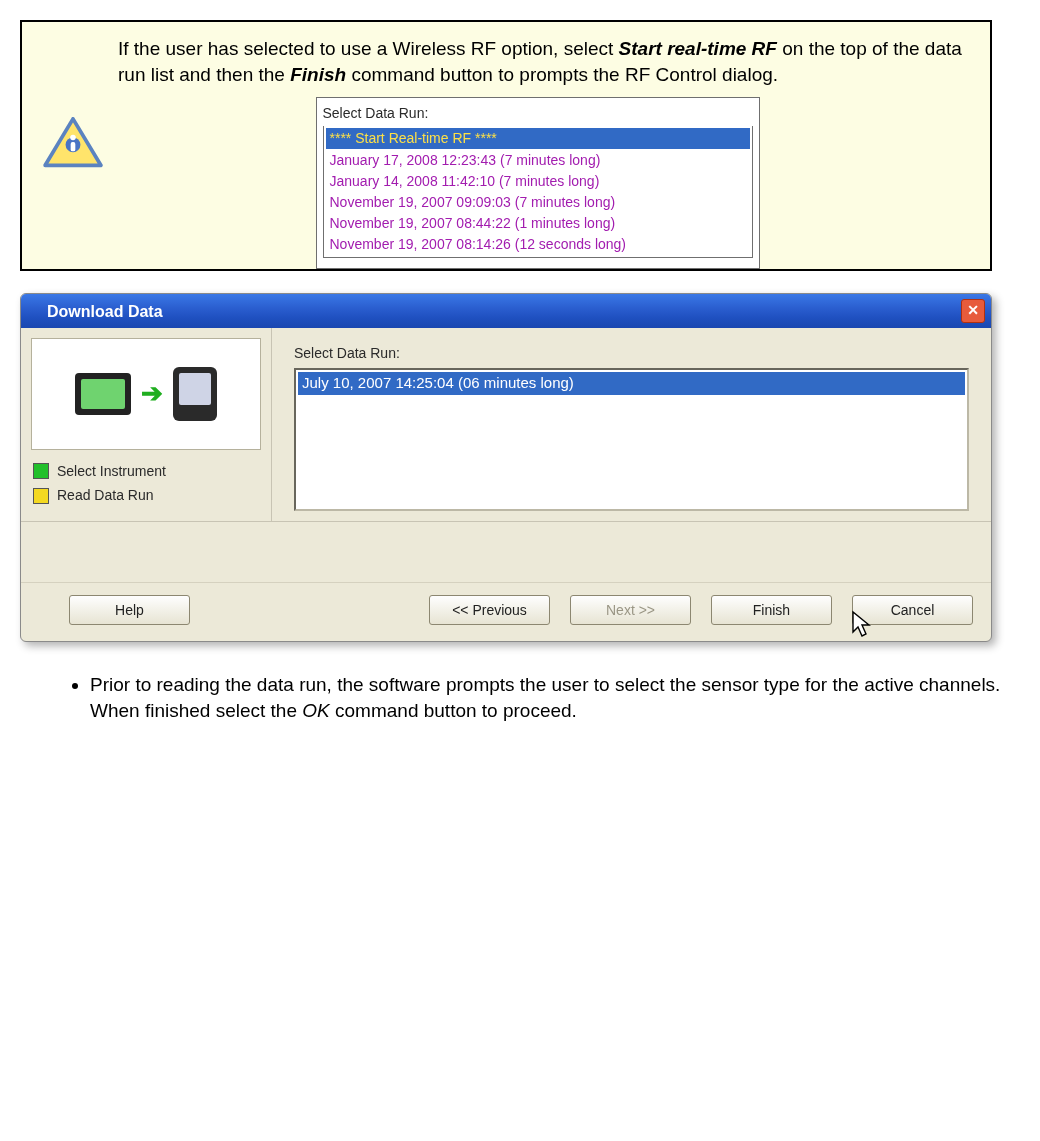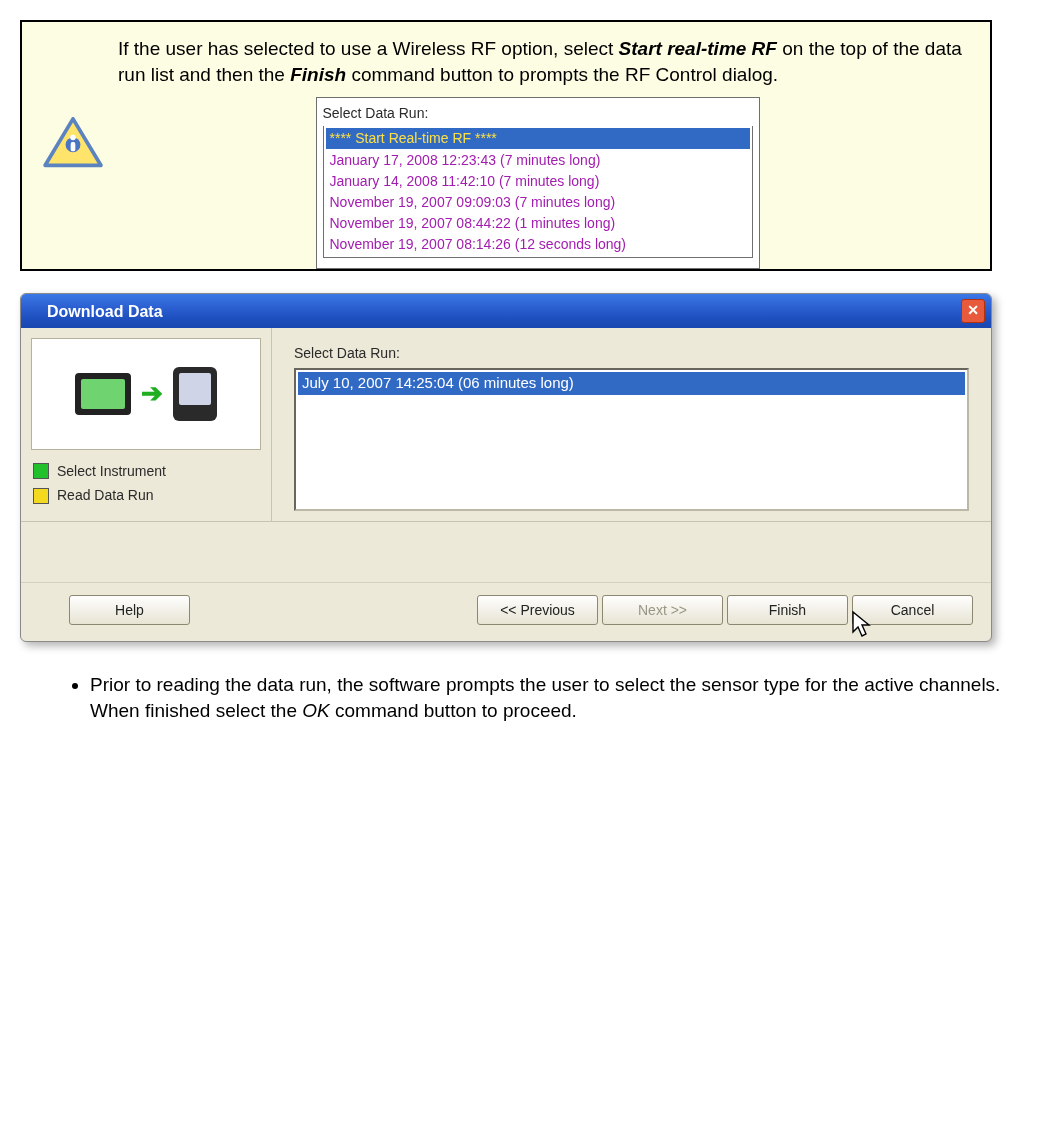--- a/index.html
+++ b/index.html
@@ -25,21 +25,21 @@
   .xp-steps{padding:0 2px}
   .xp-step{display:flex;align-items:center;margin-bottom:6px;color:#2a2a2a}
   .xp-sq{width:14px;height:14px;margin-right:8px;border:1px solid #555}
   .sq-green{background:#22c02a}
   .sq-yellow{background:#f4d921}
   .xp-main{flex:1;padding:16px 22px 10px 22px;display:flex;flex-direction:column}
   .xp-label{margin-bottom:6px;color:#2a2a2a}
   .xp-list{flex:1;background:#fff;border:2px inset #bcb8a6;height:420px;padding:2px}
   .xp-list-item{background:#316ac5;color:#fff;padding:1px 4px;font-size:15px}
   .xp-spacer{height:60px;border-top:1px solid #c8c4b4;margin-top:0}
-  .xp-buttons{display:flex;justify-content:flex-end;gap:4px;padding:12px 18px 16px 18px;border-top:1px solid #d5d1bf;position:relative}
+  .xp-buttons{display:flex;justify-content:flex-end;gap:20px;padding:12px 18px 16px 18px;border-top:1px solid #d5d1bf;position:relative}
   .xp-buttons .left-btn{margin-right:auto;margin-left:30px}
   .xp-btn{min-width:95px;height:28px;background:linear-gradient(#fefefe,#e7e4d3);border:1px solid #8c8771;border-radius:3px;display:flex;align-items:center;justify-content:center;padding:0 12px;color:#222}
   .xp-btn.disabled{color:#9a9685}
   .xp-cursor{position:absolute;right:118px;bottom:-2px}
 
   .bullet-wrap{width:960px;padding-left:44px}
   ul.page-bullet{list-style:disc;padding-left:26px;margin:0}
   ul.page-bullet li{margin-bottom:6px}
   b.emph{font-weight:normal;font-style:italic}
 

